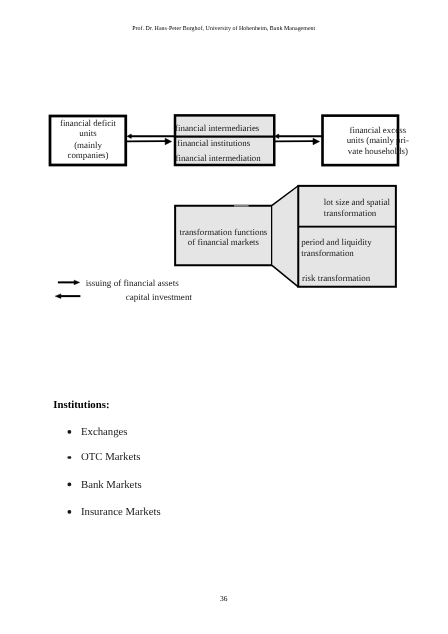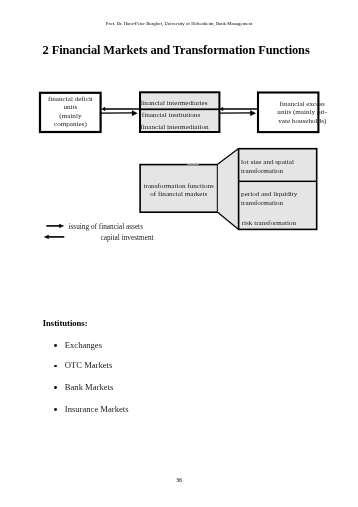--- a/index.html
+++ b/index.html
@@ -27,21 +27,21 @@
   .lg-label { position:absolute; left:68.5px; font-size:7.28px; white-space:nowrap; color:#1a1a1a; }
   #lg0 { top:222.9px; }
   #lg1 { top:233.9px;margin-left:32px; }
 
   #t-deficit { left:40px; top:95.1px; width:60.8px; }
   #t-inter1  { left:140px; top:98.8px; width:65px; }
   #t-inter2  { left:140px; top:110.8px; width:62px; font-weight:normal; }
   #t-inter3  { left:140px; top:123px; width:69px; }
   #t-excess  { left:258px; top:100.2px; width:60.5px;padding-left:14px; }
   #t-trans   { left:140.1px; top:182px; width:77.3px; }
-  #t-stack1  { left:241.1px; top:157.6px; width:62px; line-height:9.4px; }
+  #t-stack1  { left:241.1px; top:157.6px; width:62px; line-height:9.4px;padding-left:18px; }
   #t-stack2  { left:241.1px; top:189.7px; width:74px; line-height:9.4px; }
   #t-stack3  { left:241.7px; top:219.0px; width:74px; }
 
   .instit-h { position:absolute; left:42.7px; top:318.1px; font-size:8.6px; font-weight:bold; }
   .bullets { position:absolute; left:42.5px; top:0; width:250px; }
   .bullet { position:absolute; left:0; font-size:8.6px; white-space:nowrap; height:11px; }
   .bullet:nth-child(1) { top:340.2px; }
   .bullet:nth-child(2) { top:360.4px; }
   .bullet:nth-child(3) { top:381.8px; }
   .bullet:nth-child(4) { top:404px; }
@@ -49,21 +49,20 @@
                  border-radius:50%; background:#1a1a1a; }
   .bullet .lbl { position:absolute; left:22.3px; top:0; color:#1a1a1a; }
 
   .pageno { position:absolute; left:0; right:0; top:477px; text-align:center; font-size:6px; }
 </style>
 </head>
 <body>
 
 <div class="page">
   <div class="hdr">Prof. Dr. Hans-Peter Burghof, University of Hohenheim, Bank Management</div>
-  <div class="title">2 Financial Markets and Transformation Functions</div>
 
   <div class="diagram">
     <svg width="358" height="507" viewBox="0 0 358 507">
       <g>
 
         <rect x="40" y="92.8" width="60.6" height="39.2" fill="#ffffff" stroke="#000000" stroke-width="2.2"></rect>
 
         <rect x="140" y="92.3" width="79.4" height="39.7" fill="#e5e5e5" stroke="#000000" stroke-width="2.0"></rect>
 
         <rect x="258" y="92.5" width="60.4" height="39.6" fill="#ffffff" stroke="#000000" stroke-width="2.1"></rect>

